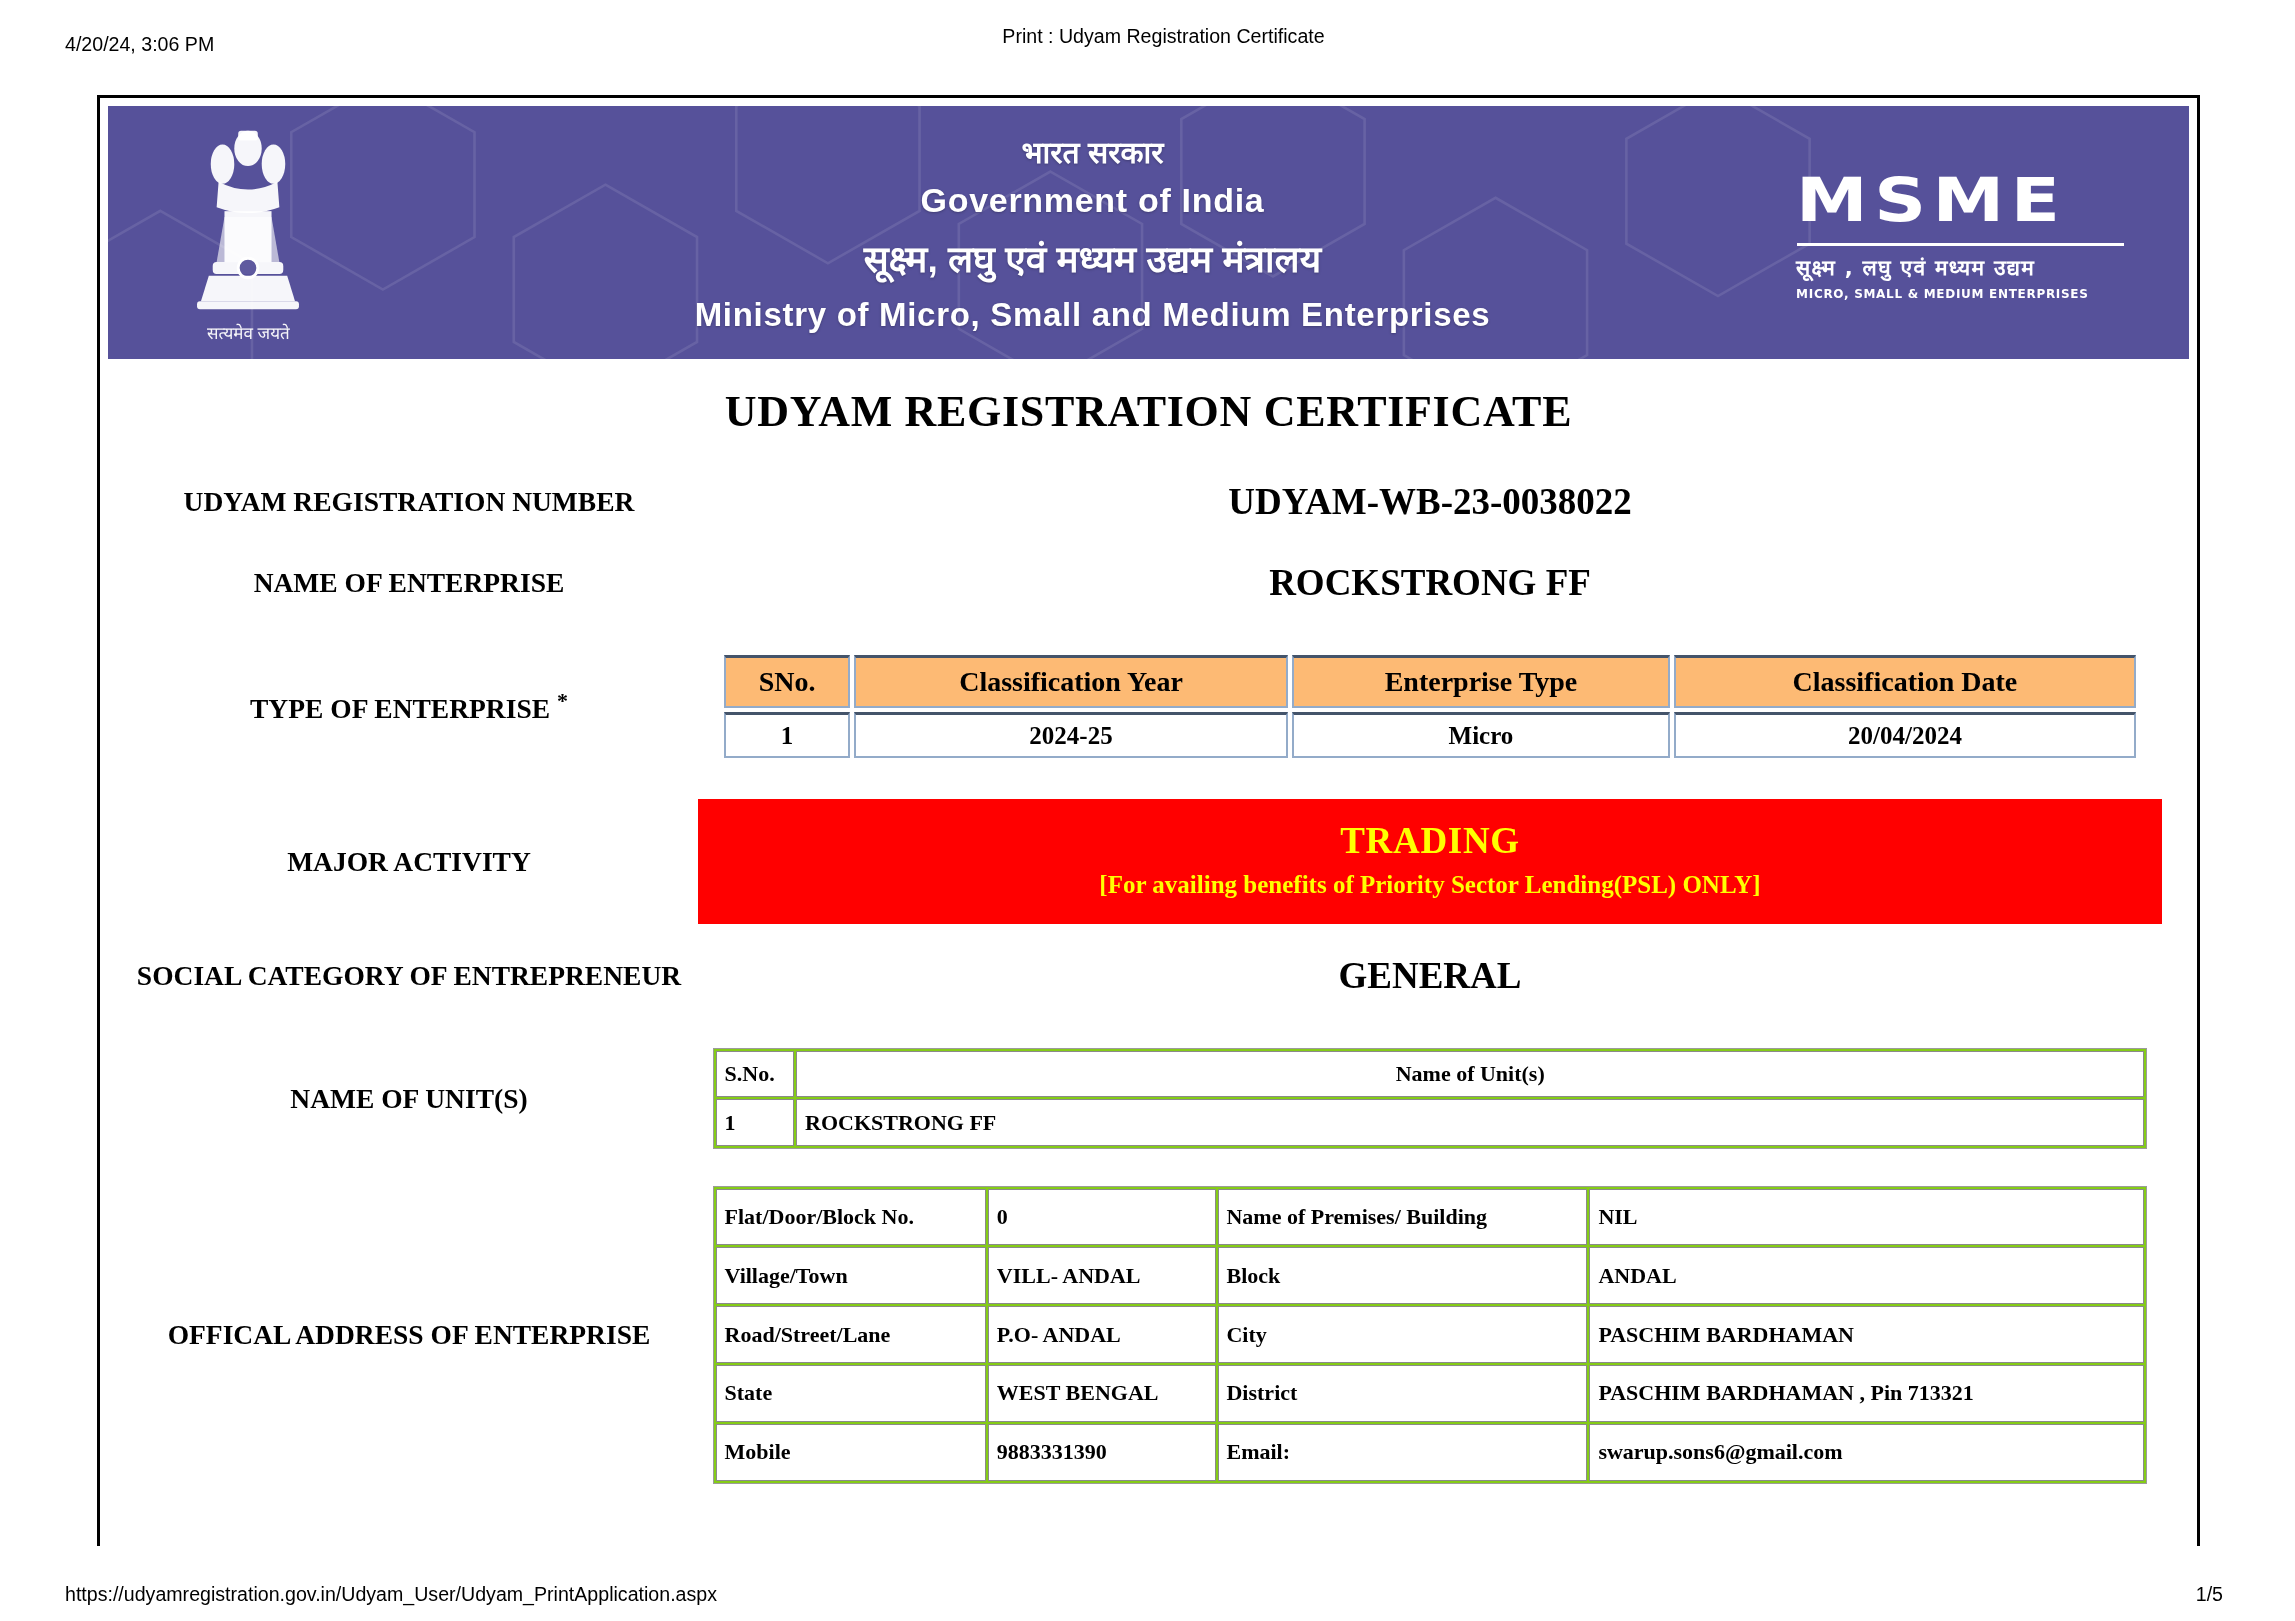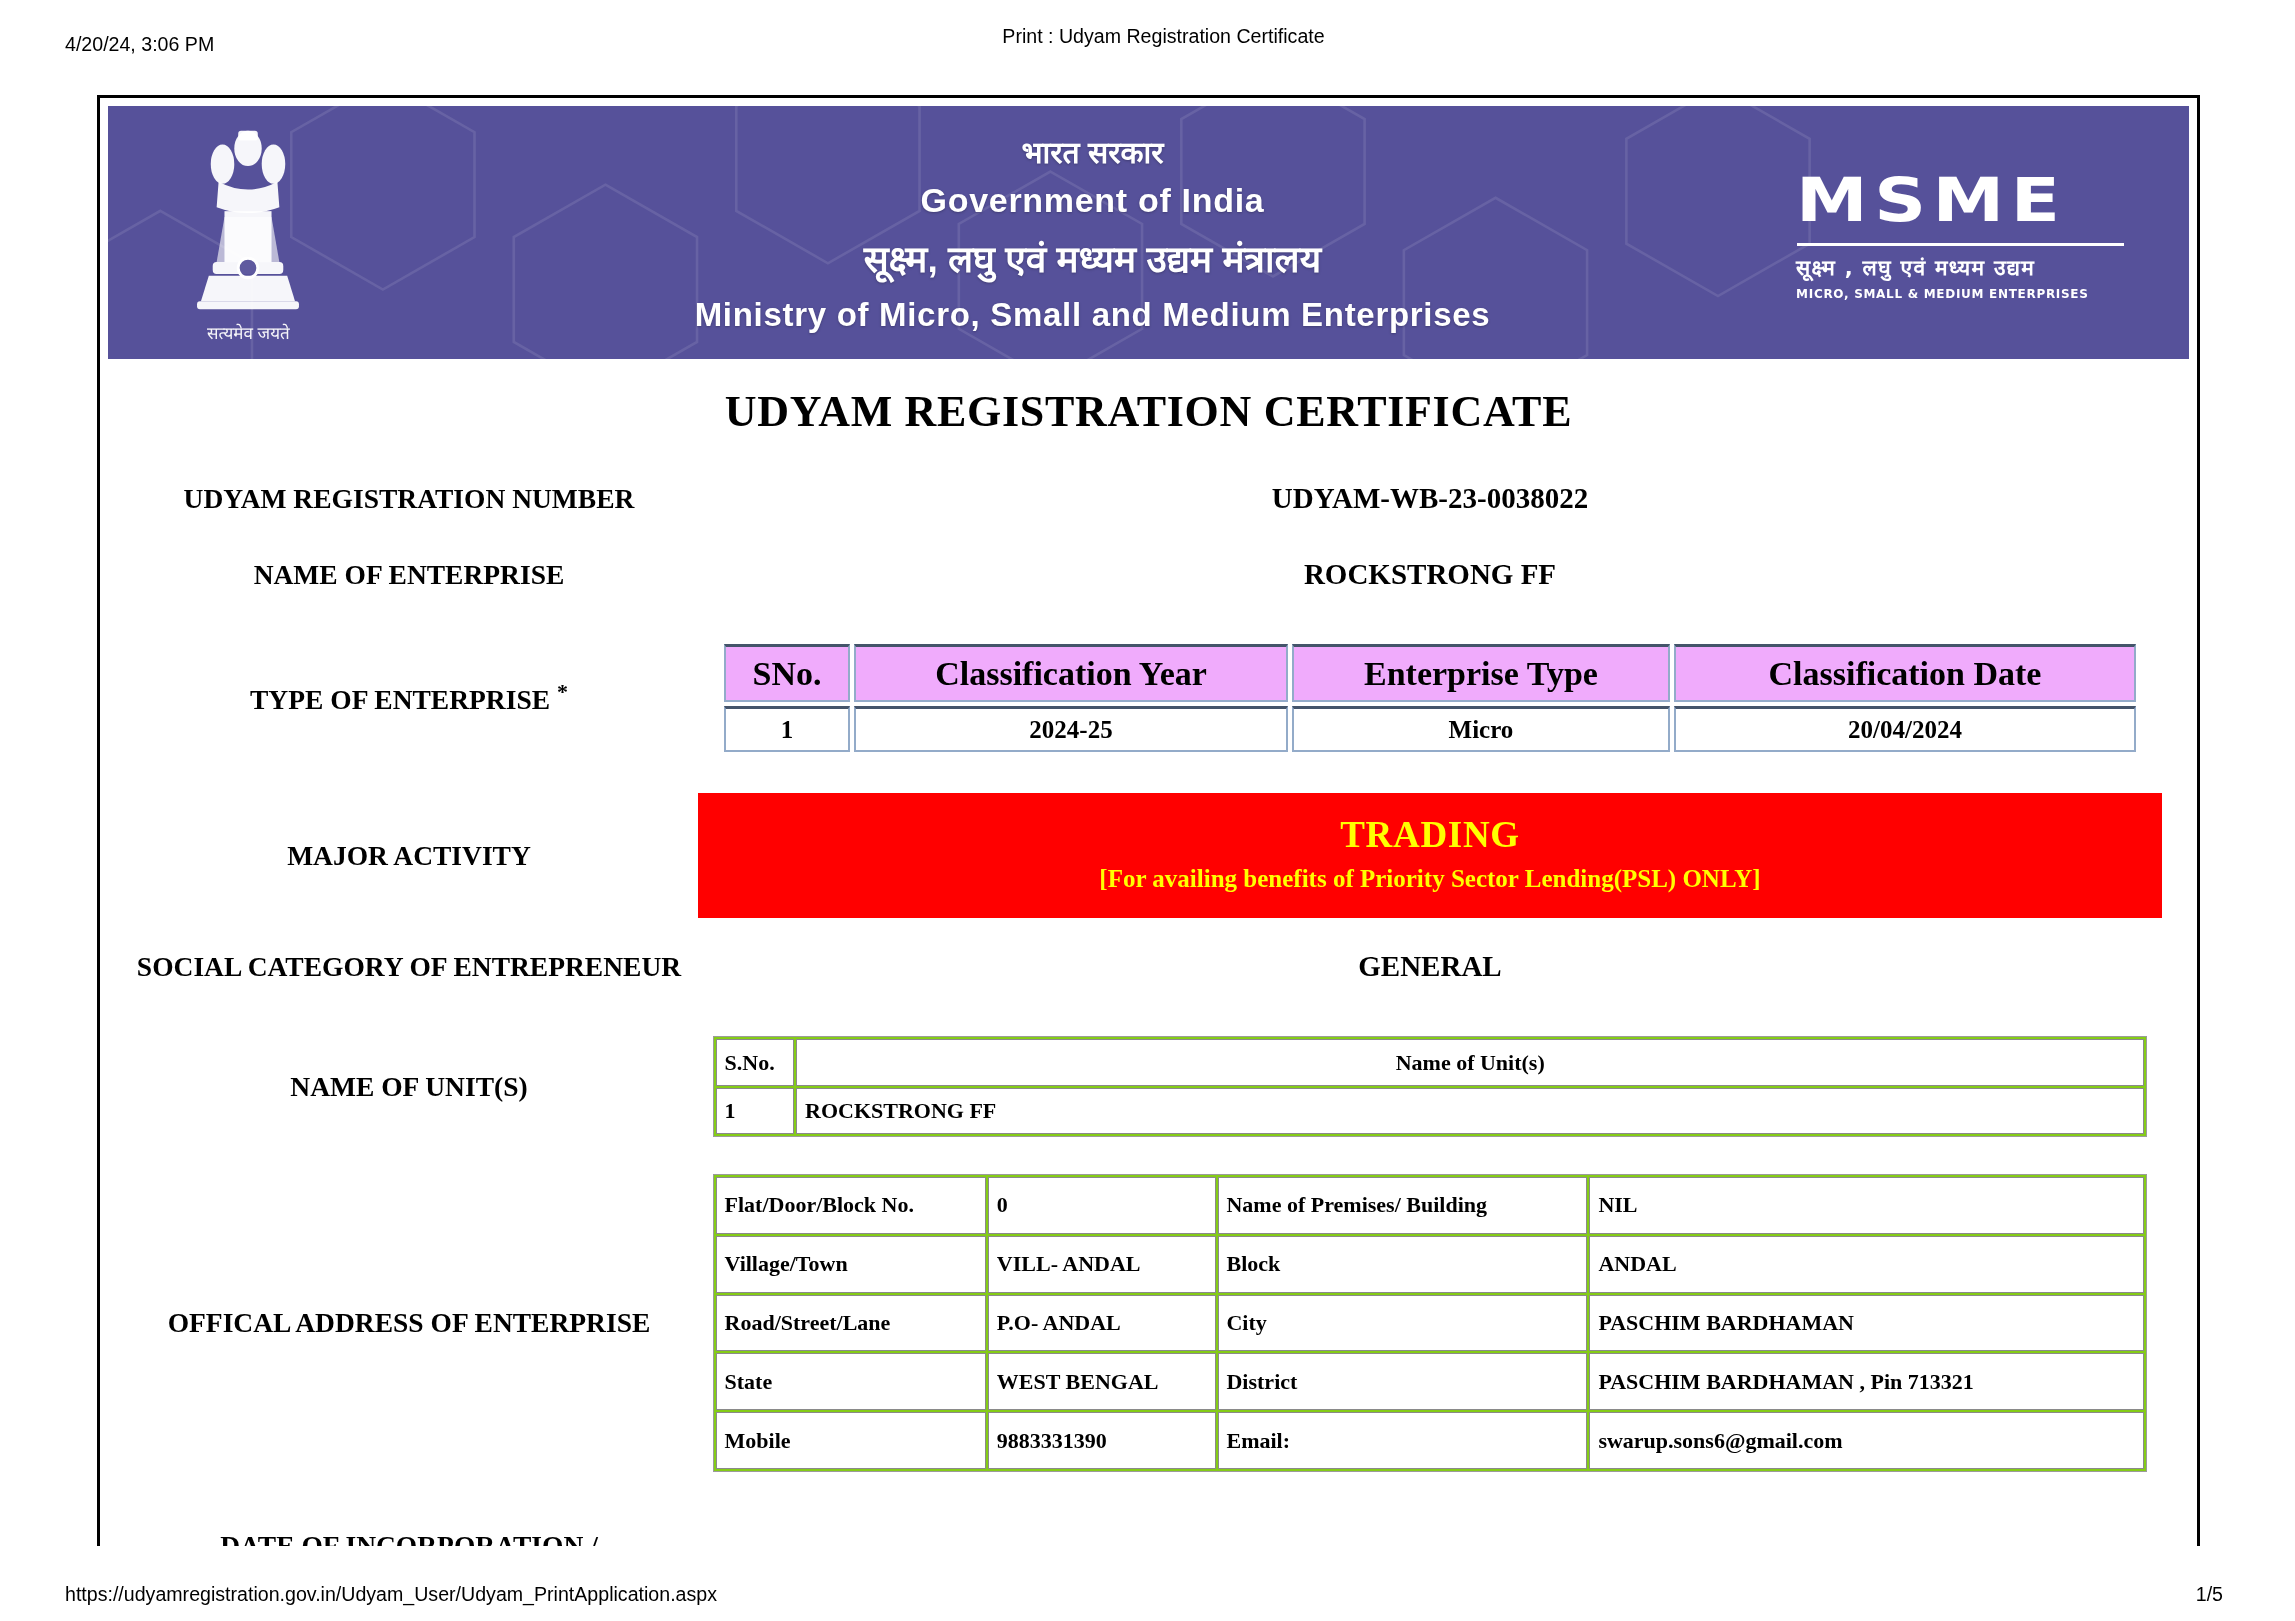--- a/index.html
+++ b/index.html
@@ -34,35 +34,35 @@
   .msme-en { font-size:12px; font-weight:bold; margin-top:5.2px; letter-spacing:0.7px; }
 
   
   .cert-title { text-align:center; font-size:44px; font-weight:bold; margin-top:27.5px; letter-spacing:0.7px; }
 
   
   .rows { padding:0 19.6px; }
   .row { display:flex; align-items:center; }
   .row-label { width:563px; flex-shrink:0; text-align:center; font-size:27.5px; font-weight:bold; line-height:1.35; }
   .row-value-area { flex:1; display:flex; flex-direction:column; align-items:center; }
-  .big-value { font-size:29px; font-weight:bold; text-align:center; }
+  .big-value { font-size:37px; font-weight:bold; text-align:center; }
   sup.star { font-size:22px; vertical-align:super; }
 
   .mt-reg { margin-top:43px; }
   .mt-name { margin-top:38px; }
   .mt-type { margin-top:47px; }
   .mt-major { margin-top:37px; }
   .mt-social { margin-top:30px; }
   .mt-units { margin-top:51px; }
   .mt-addr { margin-top:37px; }
   .mt-date { margin-top:55px; }
 
   
   table.classification { width:96%; border-collapse:separate; border-spacing:4.6px 4.6px; }
-  table.classification th { background:#f0abfc; border-top:3.3px solid #44546a; border-left:2.6px solid #93abc9; border-right:2.6px solid #93abc9; border-bottom:2.6px solid #93abc9; font-size:34px; font-weight:bold; padding:7.9px 3.9px; text-align:center; }
+  table.classification th { background:#fdba74; border-top:3.3px solid #44546a; border-left:2.6px solid #93abc9; border-right:2.6px solid #93abc9; border-bottom:2.6px solid #93abc9; font-size:28px; font-weight:bold; padding:7.9px 3.9px; text-align:center; }
   table.classification td { background:#fff; border-top:3.3px solid #44546a; border-left:2.6px solid #93abc9; border-right:2.6px solid #93abc9; border-bottom:2.6px solid #93abc9; font-size:25px; font-weight:bold; padding:6.5px 3.9px; text-align:center; }
 
   
   .major-box { width:99%; background:#ff0000; color:#ffff00; text-align:center; padding:19.6px 6.5px 25px 6.5px; }
   .major-main { font-size:37px; font-weight:bold; letter-spacing:0.7px; }
   .major-note { font-size:25px; font-weight:bold; margin-top:9.2px; }
 
   
   table.graytab { width:97%; border-collapse:separate; border-spacing:2px; background:#84cc16; border:0.7px solid #9b9b9b; }
   table.graytab th, table.graytab td { background:#ffffff; border:1.3px solid #8a8a8a; font-size:22px; font-weight:bold; padding:9.2px 7.9px; text-align:left; }

